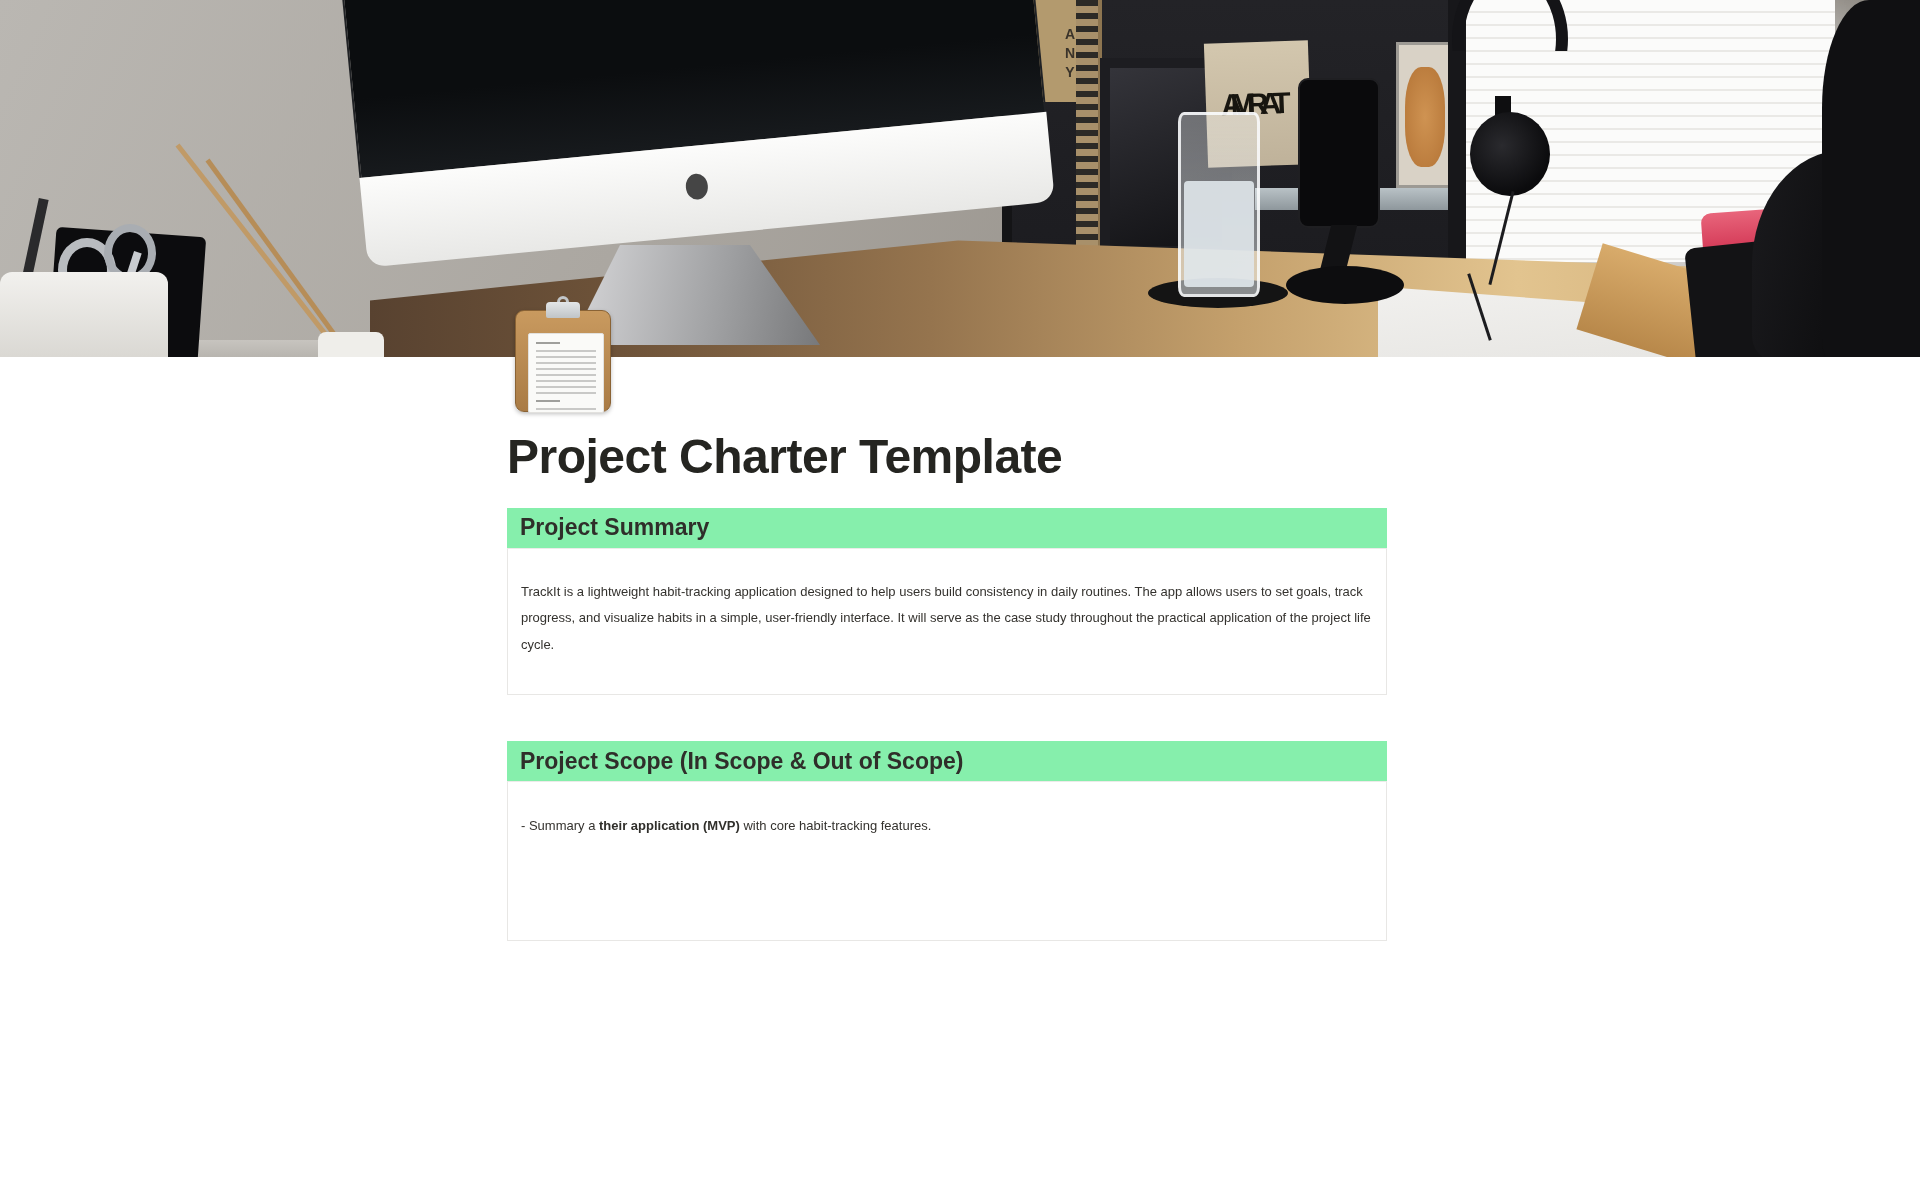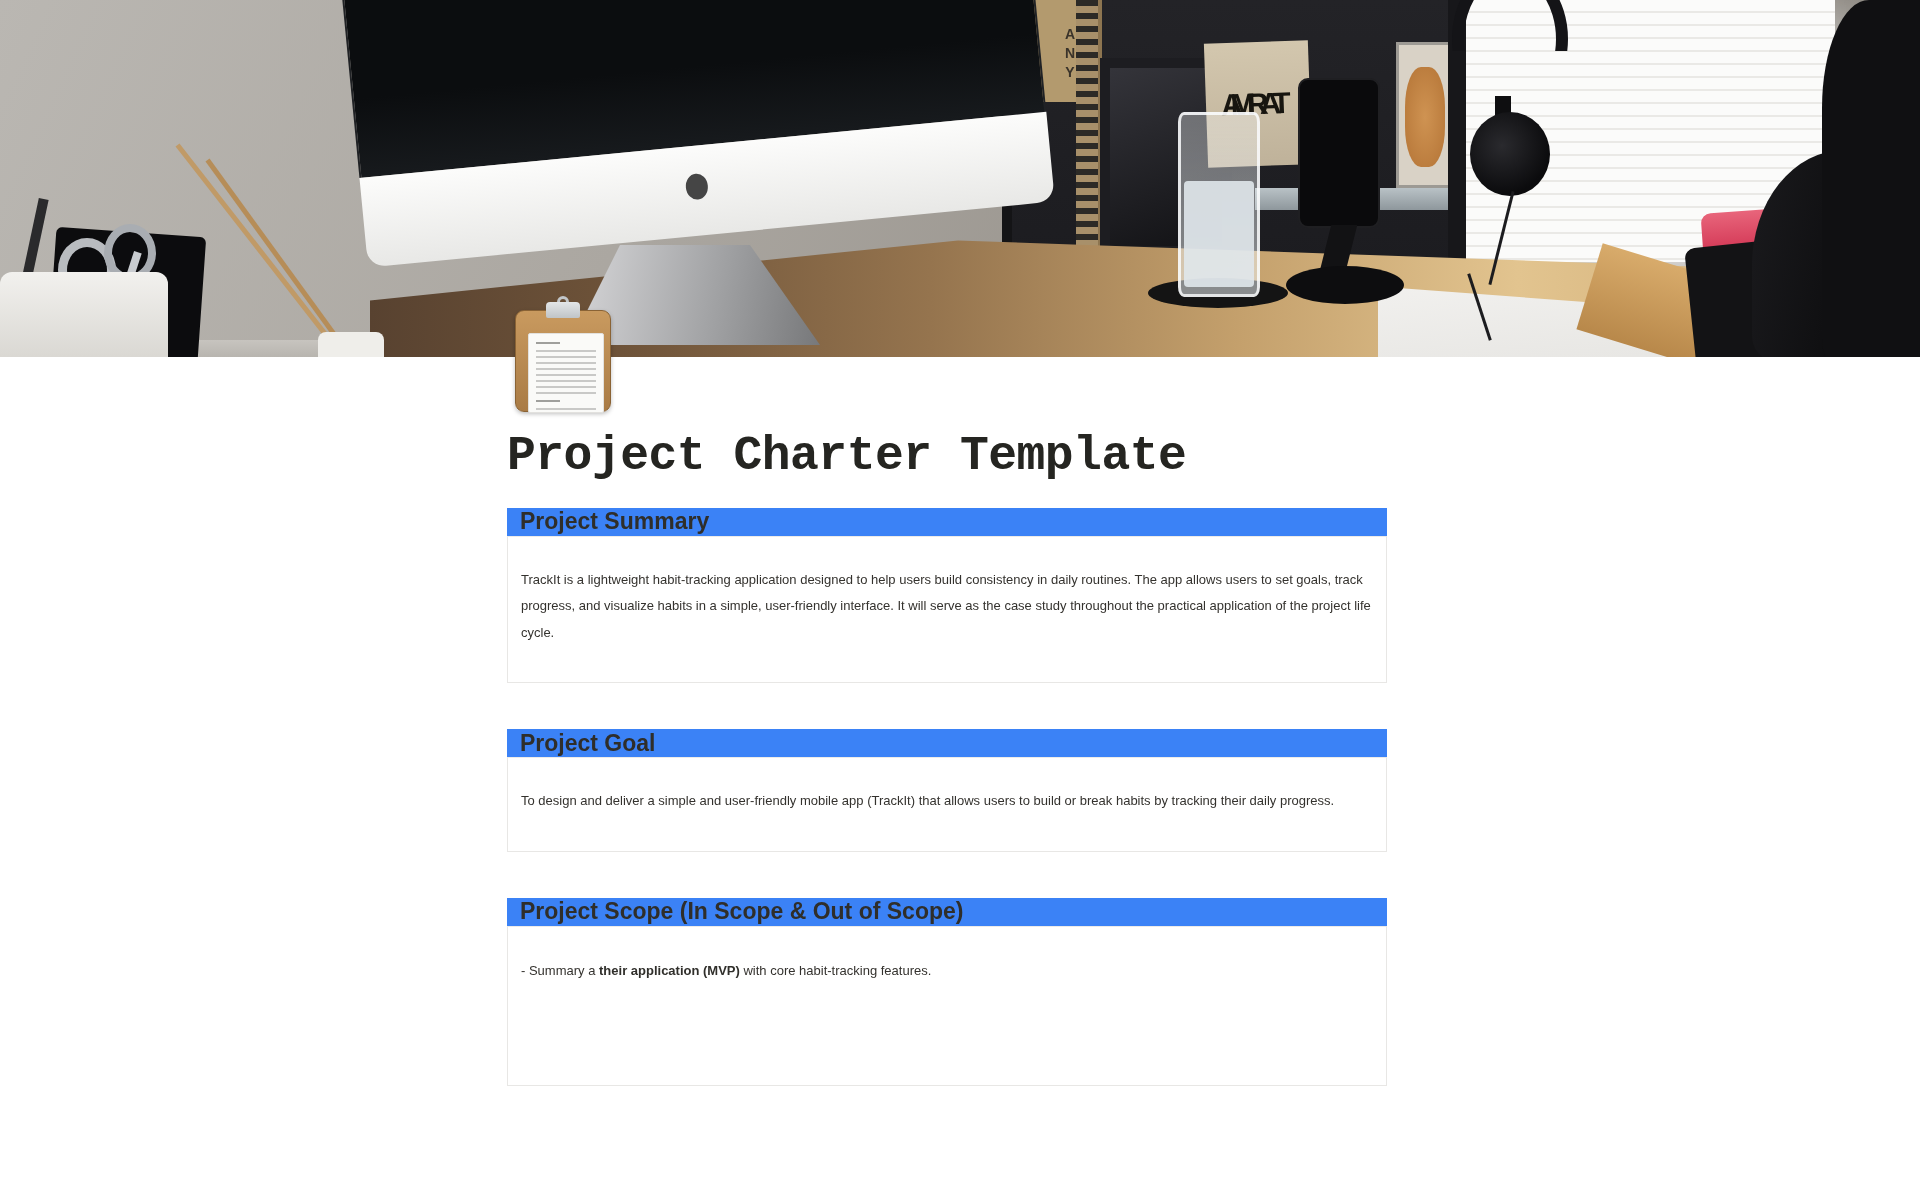--- a/index.html
+++ b/index.html
@@ -92,27 +92,27 @@
   .clip-board { position:absolute; left:2px; top:10px; width:96px; height:102px;
     background:linear-gradient(#c99a5f,#a97b45); border:1px solid #8a6335; border-radius:9px;
     box-shadow:0 2px 4px rgba(0,0,0,.25); }
   .clip-metal { position:absolute; left:33px; top:2px; width:34px; height:16px; background:linear-gradient(#e3e6e8,#c0c4c7); border-radius:4px 4px 2px 2px; z-index:2; }
   .clip-ring { position:absolute; left:44px; top:-4px; width:12px; height:12px; border:3px solid #c2c6c9; border-radius:50%; background:transparent; z-index:1; }
   .clip-paper { position:absolute; left:12px; top:22px; width:76px; height:80px; background:#fafaf8;
     border:1px solid #e2e1de; border-radius:2px; padding:8px 7px; }
   .paper-line { height:2px; background:#c9c9c7; margin-bottom:4px; }
   .paper-line.short { width:40%; background:#9f9f9c; margin-bottom:6px; }
 
-  h1.page-title { margin:16px 0 0 0; font-size:48px; line-height:1.2; font-weight:bold; color:#252521; letter-spacing:-0.5px;font-family:Liberation Mono, monospace; }
+  h1.page-title { margin:16px 0 0 0; font-size:48px; line-height:1.2; font-weight:bold; color:#252521; letter-spacing:-0.5px; }
   h2.section-heading { margin:64px 0 0 0; font-size:37px; line-height:48px; font-weight:bold; color:#2a2925; letter-spacing:-0.3px; }
 
   .table-block { margin-top:46px; }
   .table-block.first { margin-top:22px; }
-  .th { height:28px; display:flex; align-items:center; padding:0 13px;
-    background:#3b82f6; font-size:23px; font-weight:bold; color:#2f2e2a; }
+  .th { height:40px; display:flex; align-items:center; padding:0 13px;
+    background:#86efac; font-size:23px; font-weight:bold; color:#2f2e2a; }
   .td { border:1px solid #e8e7e5; border-top:1px solid #eceBe9; padding:30px 13px 36px 13px;
     font-size:13px; line-height:26.5px; color:#34322e; background:#ffffff; }
   .td.scope { min-height:160px; padding-top:31px; }
   .td strong { font-weight:bold; color:#302f2b; }
 </style>
 </head>
 <body>
 
 <div class="cover">
   <div class="wall"></div>
@@ -198,24 +198,20 @@
   </div>
 
   <h1 class="page-title">Project Charter Template</h1>
 
 
   <section class="table-block first">
     <div class="th">Project Summary</div>
     <div class="td">TrackIt is a lightweight habit-tracking application designed to help users build consistency in daily routines. The app allows users to set goals, track progress, and visualize habits in a simple, user-friendly interface. It will serve as the case study throughout the practical application of the project life cycle.</div>
   </section>
 
-  <section class="table-block">
-    <div class="th">Project Goal</div>
-    <div class="td">To design and deliver a simple and user-friendly mobile app (TrackIt) that allows users to build or break habits by tracking their daily progress.</div>
-  </section>
 
   <section class="table-block">
     <div class="th">Project Scope (In Scope &amp; Out of Scope)</div>
     <div class="td scope">
       <span>- Summary a </span><strong>their application (MVP)</strong><span> with core habit-tracking features.</span>
     </div>
   </section>
 
 </div>
 

